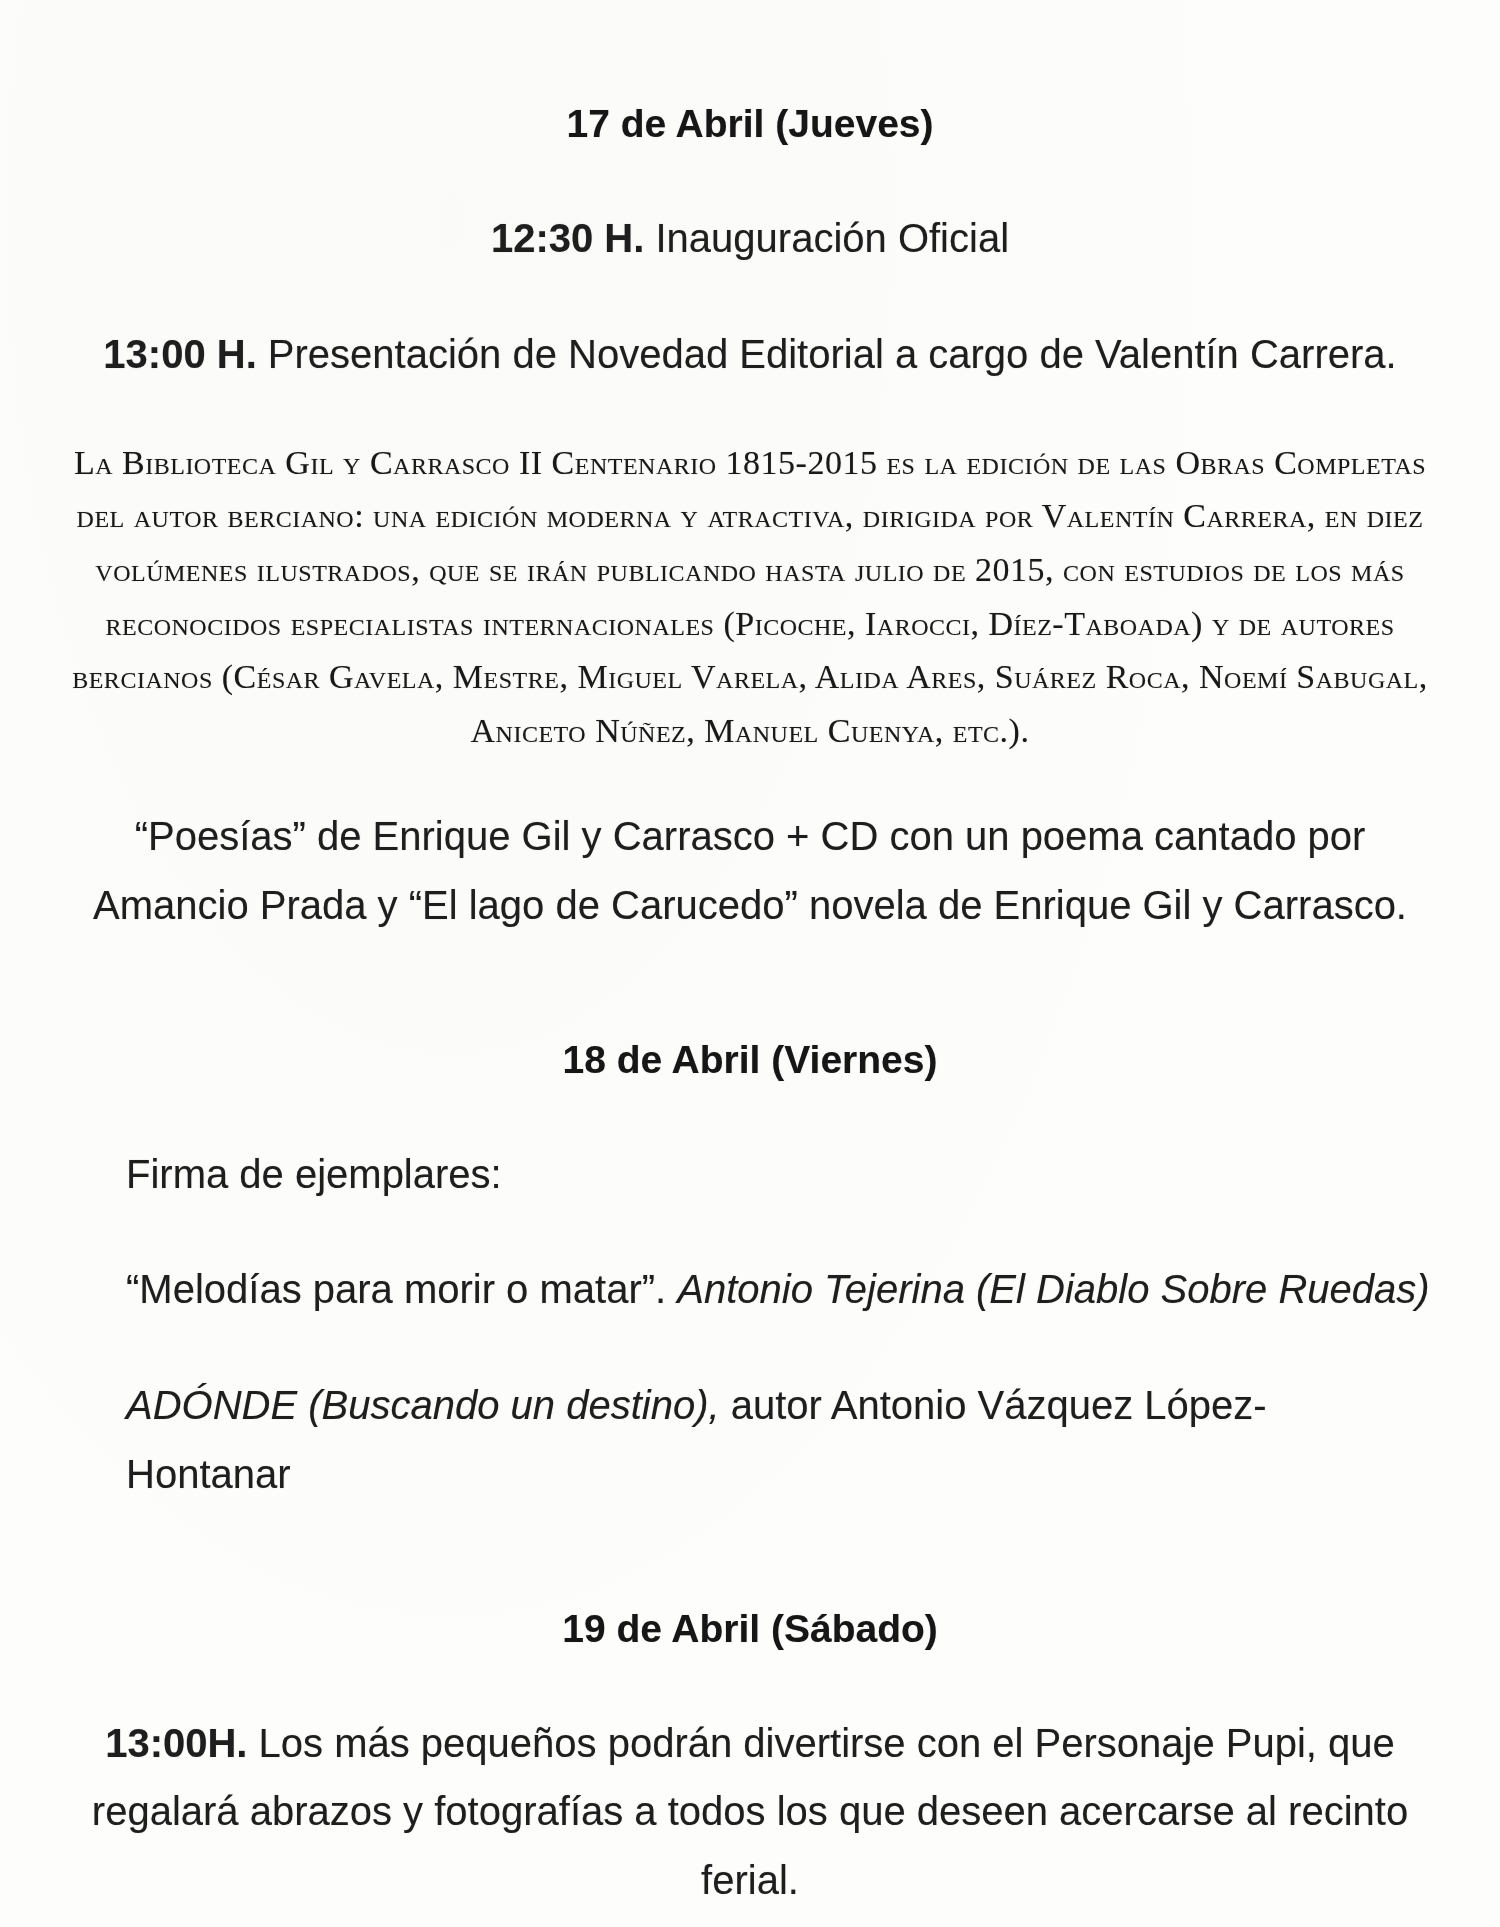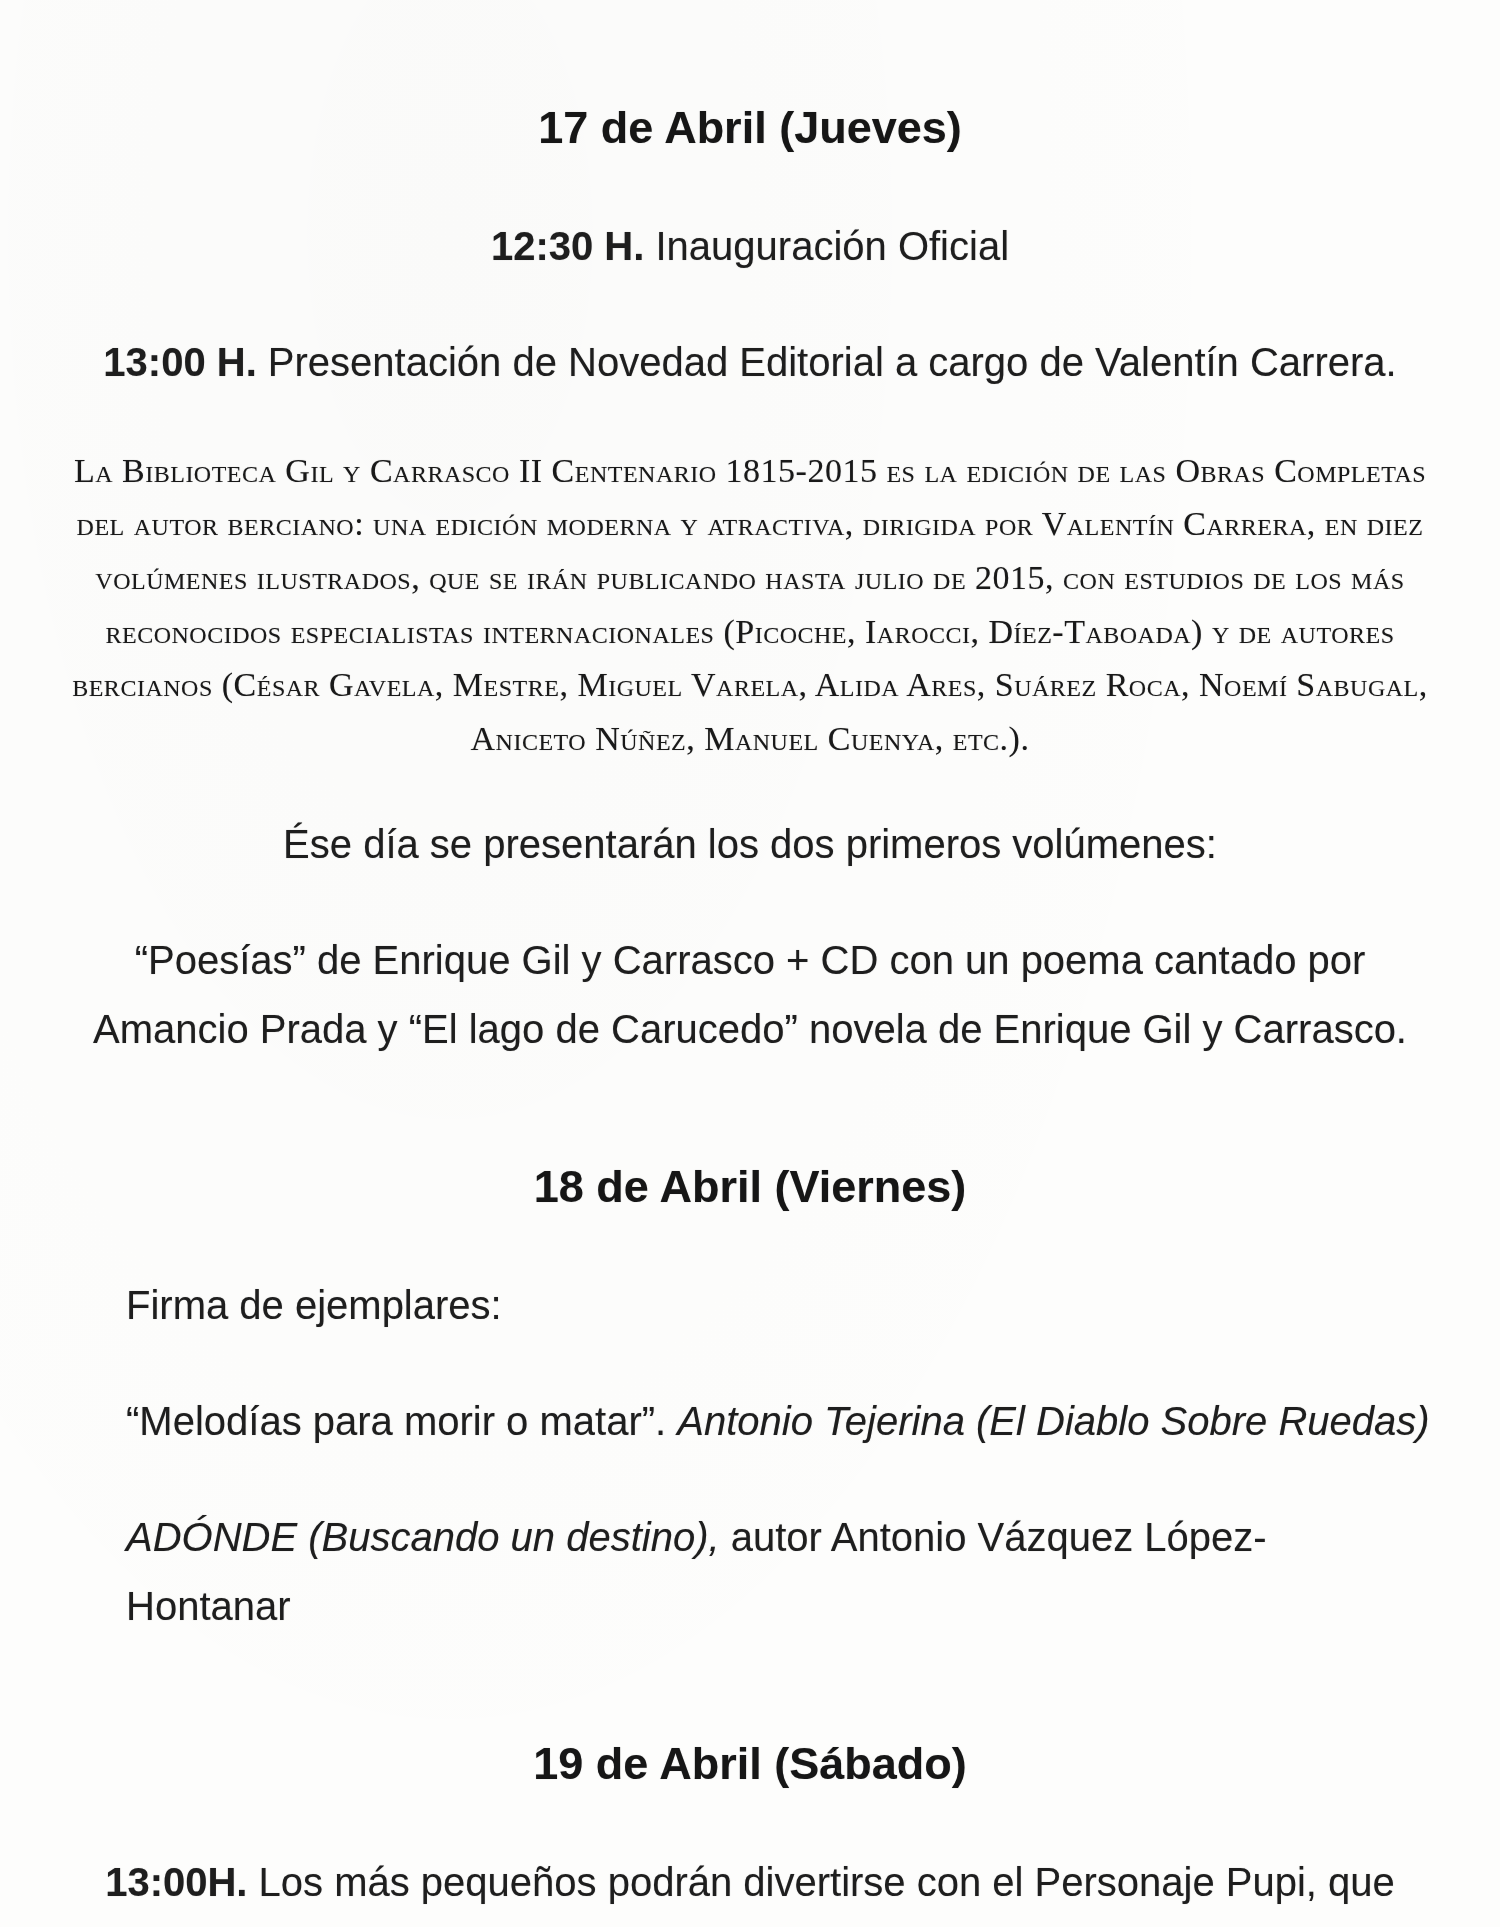--- a/index.html
+++ b/index.html
@@ -20,21 +20,21 @@
     min-height: 1927px;
     box-sizing: border-box;
     padding: 62px 62px 120px 62px;
     background:
       radial-gradient(ellipse at 30% 10%, rgba(0,0,0,0.012), transparent 60%),
       #fdfdfc;
     text-shadow: 0 0 1px rgba(40,40,40,0.35);
   }
   h1.date-heading {
     text-align: center;
-    font-size: 45px;
+    font-size: 39px;
     font-weight: 700;
     letter-spacing: 0px;
     margin: 0 0 58px 0;
     color: #161616;
   }
   h1.h-first   { margin-top: 40px; }
   h1.h-section { margin-top: 98px; }
   p {
     font-size: 40px;
     line-height: 1.72;
@@ -63,21 +63,20 @@
 <div class="page">
 
   <h1 class="date-heading h-first">17 de Abril (Jueves)</h1>
 
   <p class="center"><span class="b">12:30 H.</span><span> Inauguración Oficial</span></p>
 
   <p class="center"><span class="b">13:00 H.</span><span> Presentación de Novedad Editorial a cargo de Valentín Carrera.</span></p>
 
   <p class="smallcaps">La Biblioteca Gil y Carrasco II Centenario 1815-2015 es la edición de las Obras Completas del autor berciano: una edición moderna y atractiva,  dirigida por Valentín Carrera, en diez volúmenes ilustrados, que se irán publicando hasta julio de 2015, con estudios de los más reconocidos especialistas internacionales (Picoche, Iarocci, Díez-Taboada) y de autores bercianos (César Gavela, Mestre, Miguel Varela, Alida Ares, Suárez Roca, Noemí Sabugal, Aniceto Núñez, Manuel Cuenya, etc.).</p>
 
-  <p class="center">Ése día se presentarán los dos primeros volúmenes:</p>
 
   <p class="center wide">“Poesías” de Enrique Gil y Carrasco + CD con un poema cantado por Amancio Prada  y “El lago de Carucedo” novela de Enrique Gil y Carrasco.</p>
 
   <h1 class="date-heading h-section">18 de Abril (Viernes)</h1>
 
   <p class="left">Firma de ejemplares:</p>
 
   <p class="left"><span>“Melodías para morir o matar”. </span><span class="i">Antonio Tejerina (El Diablo Sobre Ruedas)</span></p>
 
   <p class="left"><span class="i">ADÓNDE (Buscando un destino),</span><span> autor Antonio Vázquez López- Hontanar</span></p>

